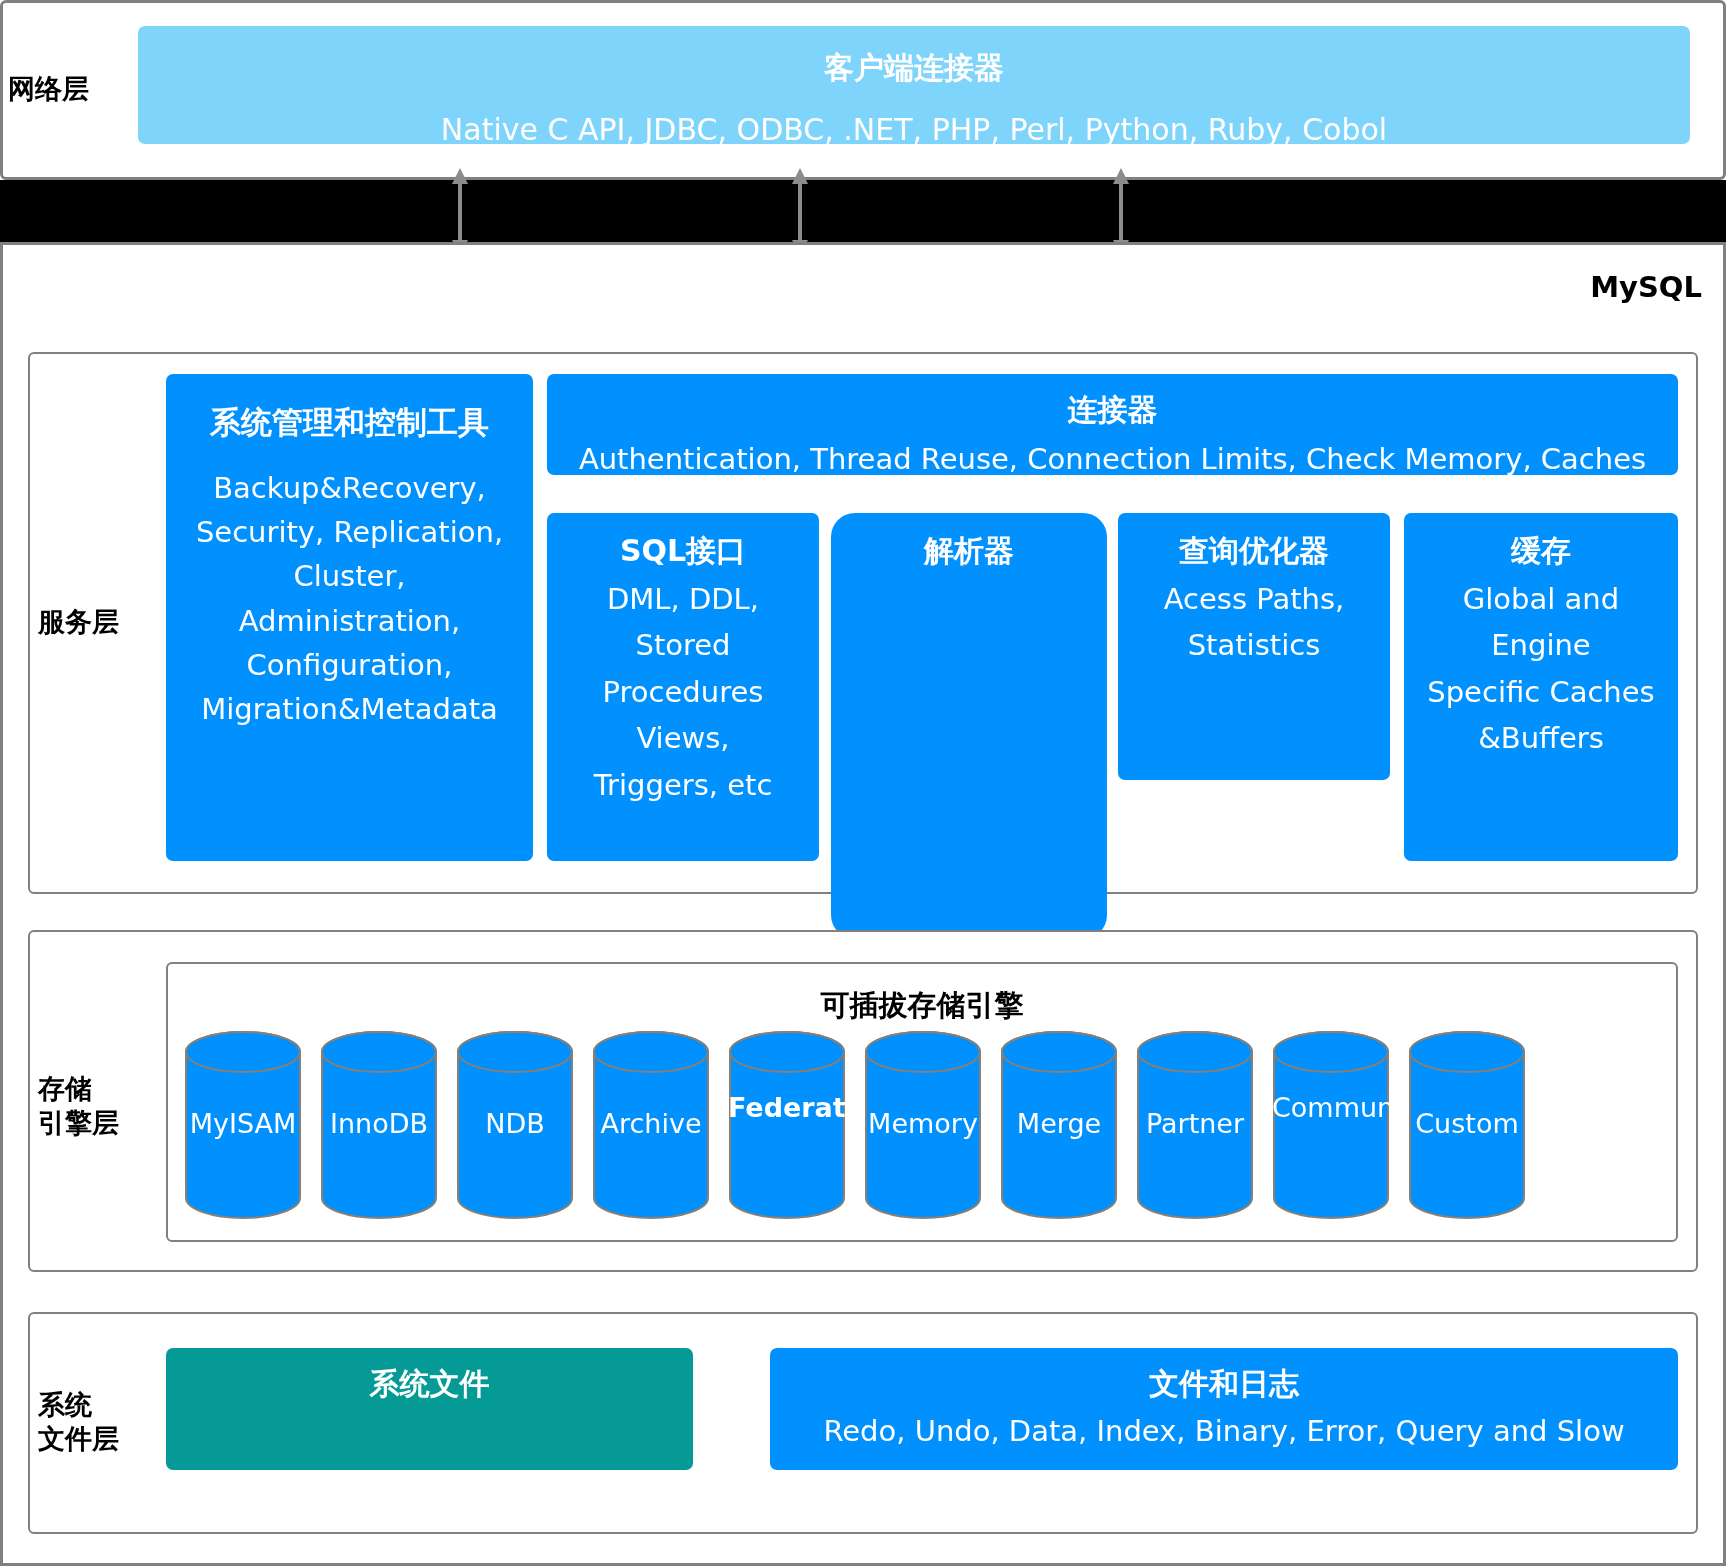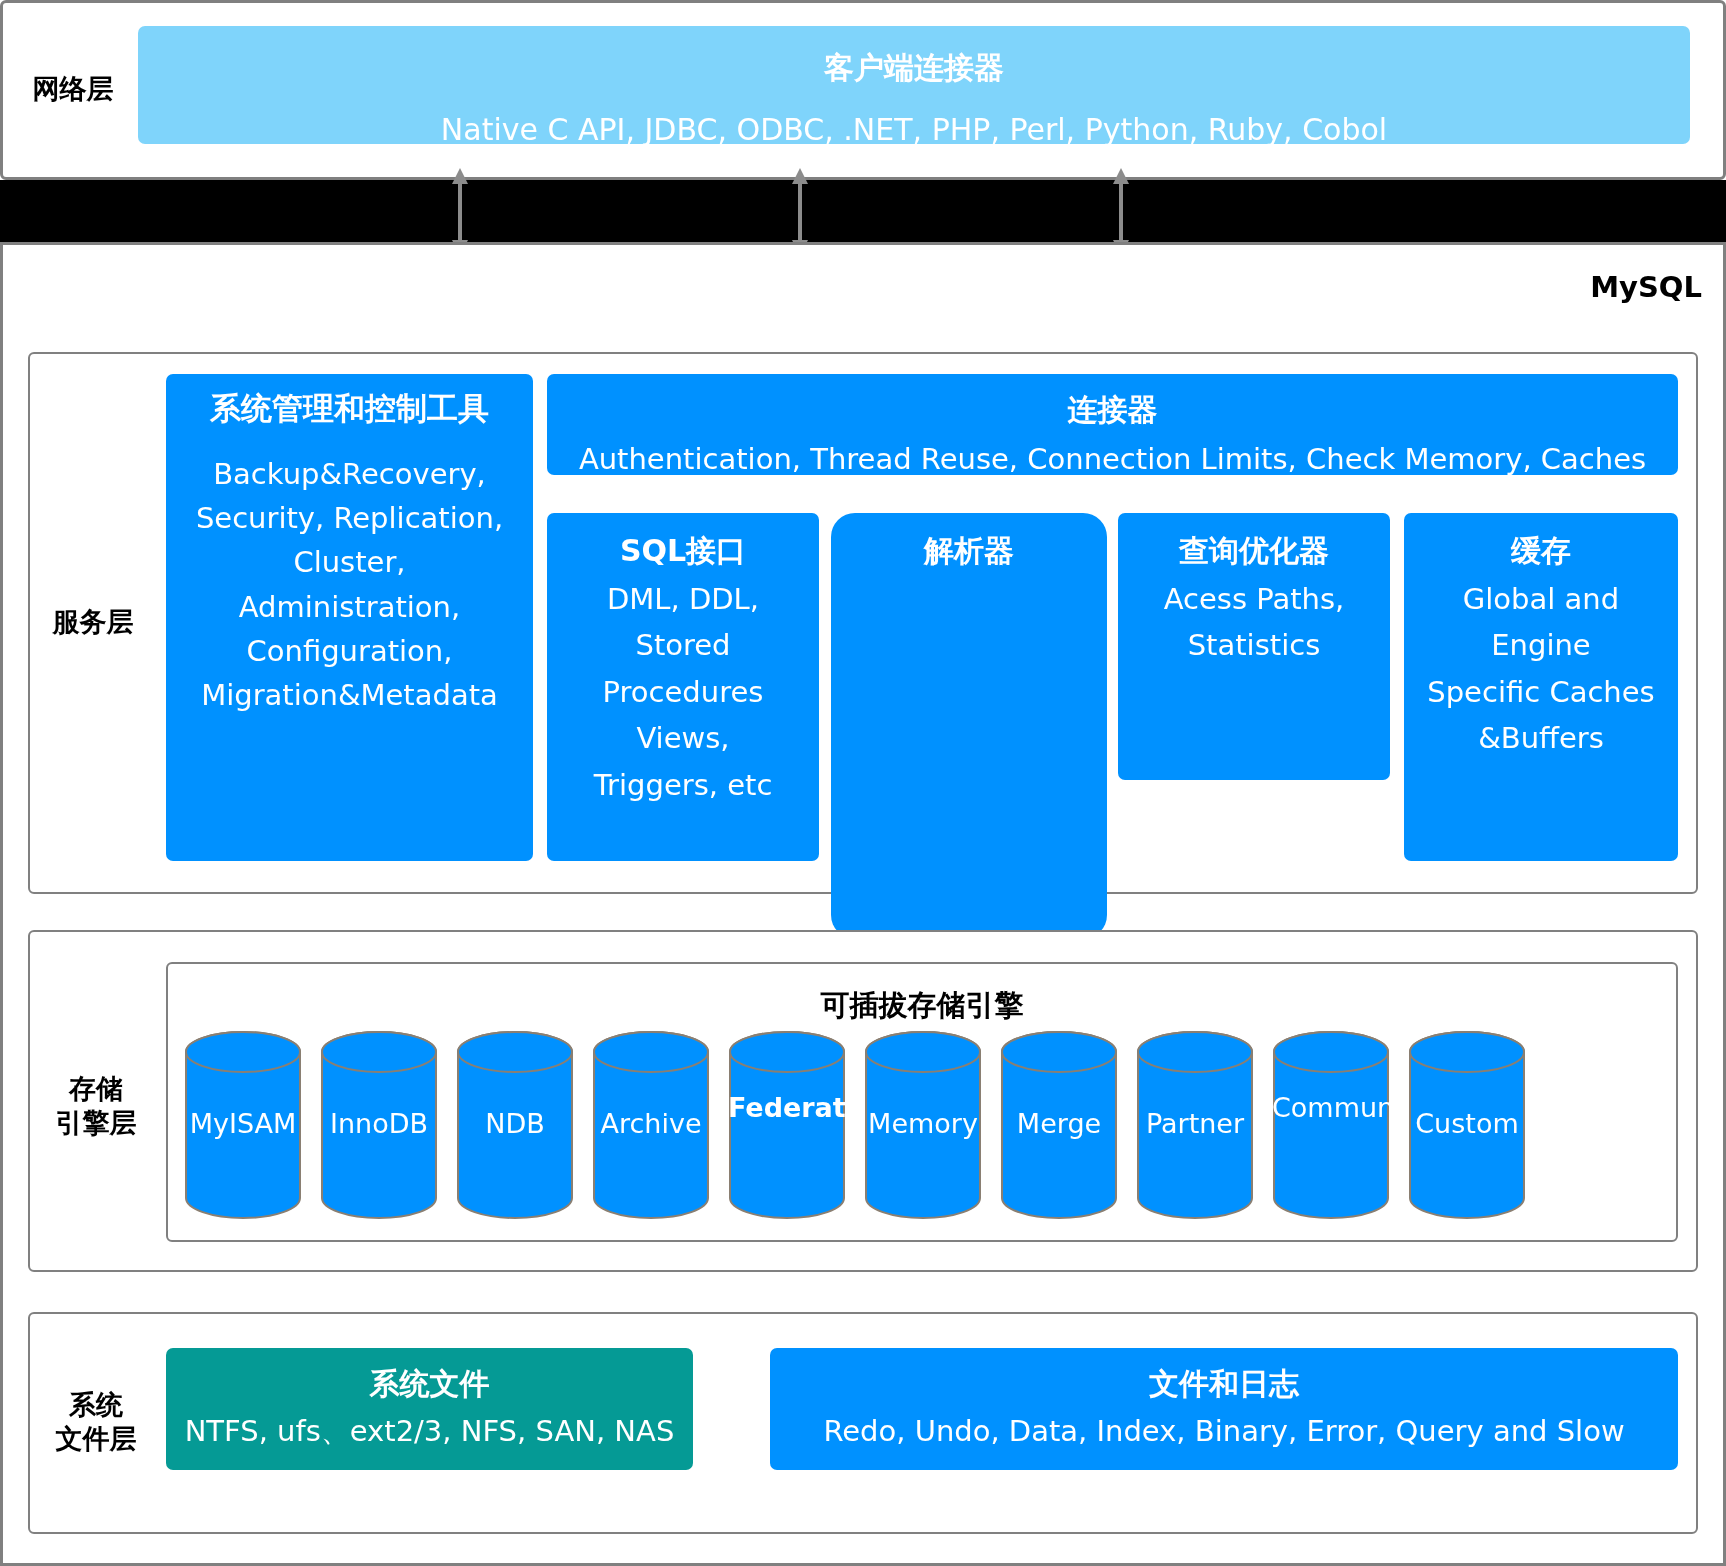--- a/index.html
+++ b/index.html
@@ -27,21 +27,20 @@
     position:absolute;
     left:0;width:1726px;
     background:#000000;
   }
 
   
   .layer-label{
     position:absolute;
     font-weight:bold;
     color:#000;
-    text-align:center;
     line-height:1.25;
     font-size:27px;
     white-space:pre-line;
   }
 
   
   .mysql-tag{
     position:absolute;
     font-weight:bold;
     font-size:29px;
@@ -79,21 +78,21 @@
   #client-connector{padding-top:22px;}
   #client-connector .ttl{font-size:30px;margin-bottom:22px;}
   #client-connector .sub{font-size:30px;}
 
   
   #connector-box{padding-top:16px;}
   #connector-box .ttl{font-size:30px;margin-bottom:10px;}
   #connector-box .sub{font-size:29px;}
 
   
-  #admin-tools{padding-top:14px;}
+  #admin-tools{padding-top:28px;}
   #admin-tools .ttl{font-size:31px;margin-bottom:24px;}
   #admin-tools .sub{font-size:29px;line-height:1.52;}
 
   
   .svc{padding-top:18px;}
   .svc .ttl{font-size:30px;margin-bottom:6px;}
   .svc .sub{font-size:29px;line-height:1.6;}
 
   
   #engines-panel{
@@ -309,21 +308,20 @@
     <div class="cap">Custom</div>
   </div>
 
   <div class="panel" style="left:28px;top:1312px;width:1670px;height:222px;border-width:2px;"></div>
 
   <div class="layer-label" style="left:38px;top:1388px;width:116px;">系统
 文件层</div>
 
   <div class="bx teal" id="system-files" style="left:166px;top:1348px;width:527px;height:122px;">
     <div class="ttl">系统文件</div>
-    <div class="sub">NTFS,  ufs、ext2/3,  NFS,  SAN,  NAS</div>
   </div>
 
   <div class="bx" id="files-logs" style="left:770px;top:1348px;width:908px;height:122px;">
     <div class="ttl">文件和日志</div>
     <div class="sub">Redo,  Undo,  Data,  Index,  Binary,  Error,  Query and Slow</div>
   </div>
 
 </div>
 
 </body></html>

